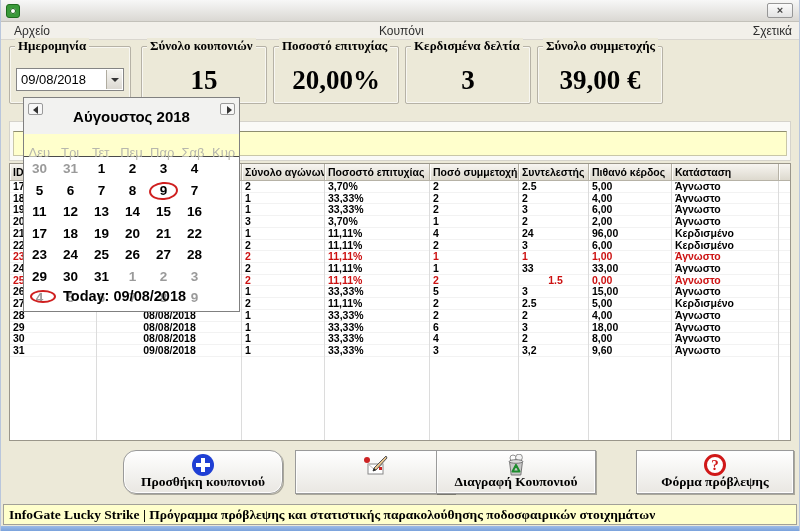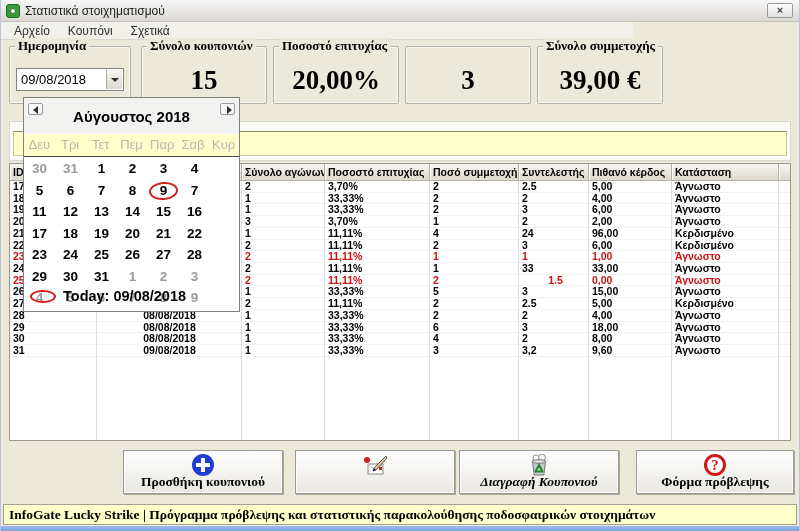--- a/index.html
+++ b/index.html
@@ -15,22 +15,22 @@
     display:flex; align-items:center; }
   .app-icon { width:14px; height:14px; margin:0 5px 0 5px; background:#3a9a3a;
     border:1px solid #1e6c1e; border-radius:3px; position:relative; }
   .app-icon::before { content:""; position:absolute; left:3px; top:3px; width:6px; height:6px;
     background:#fff; border-radius:50%; box-shadow:0 0 0 1px #1e6c1e inset; }
   .title-text { font-size:12px; color:#1c1c1c; }
   .close-btn { position:absolute; right:8px; top:3px; width:26px; height:15px;
     border:1px solid #979797; background:linear-gradient(#fbfbfb,#e3e3e3); border-radius:2px;
     font-size:11px; line-height:13px; text-align:center; color:#444; font-weight:bold; }
   
-  .menubar { position:absolute; left:0; top:22px; width:632px; height:18px;
-    background:#f2f0ea; border-bottom:1px solid #d9d6cf; display:flex; align-items:center; padding-left:4px; }
+  .menubar { position:absolute; left:0; top:22px; width:800px; height:18px;
+    background:#f2f0ea; border-bottom:1px solid #d9d6cf; display:flex; align-items:center; padding-left:4px;justify-content:space-between; }
   .menu-item { font-size:12px; color:#2e2e2e; padding:1px 9px; }
   
   .groupbox { position:absolute; top:46px; height:58px; border:1px solid #b6b2a6;
     border-radius:2px; box-shadow:inset 0 0 0 1px #f8f7f2; }
   .legend { position:absolute; top:-9px; left:5px; background:#ECE9D8; padding:0 3px;
     font-family:"Liberation Serif", serif; font-weight:bold; font-size:13px; white-space:nowrap; color:#000; }
   .stat-value { position:absolute; left:2px; right:2px; top:12px; bottom:2px;
     display:flex; align-items:center; justify-content:center;
     font-family:"Liberation Serif", serif; font-weight:bold; font-size:27px; color:#000; white-space:nowrap; }
   
@@ -69,21 +69,21 @@
   .cal-title { font-size:15px; font-weight:bold; color:#000; }
   .cal-nav { position:absolute; top:5px; width:15px; height:12px; background:#f7f7f7;
     border:1px solid #9a9a9a; border-radius:2px; }
   .cal-prev { left:4px; } .cal-next { right:4px; }
   .cal-prev::after { content:""; position:absolute; left:4px; top:2px;
     border:4px solid transparent; border-right:5px solid #333; border-left:none; }
   .cal-next::after { content:""; position:absolute; left:6px; top:2px;
     border:4px solid transparent; border-left:5px solid #333; border-right:none; }
   .cal-daynames { position:absolute; left:0; top:36px; right:0; height:23px; background:#FFFFCC;
     display:flex; border-bottom:1px solid #4a4a4a; }
-  .cal-dn { width:31px; text-align:center; font-size:13px; color:#b7b7ad; line-height:22px; }
+  .cal-dn { width:31px; text-align:center; font-size:13px; color:#b7b7ad; line-height:22px;margin-top:8px; }
   .cal-grid { position:absolute; left:0; top:60px; right:0; display:flex; flex-wrap:wrap; }
   .cal-cell { position:relative; width:31px; height:21.5px; text-align:center;
     font-size:13.5px; font-weight:bold; line-height:21.5px; color:#000; }
   .cal-cell.muted { color:#9a9a9a; }
   .cal-cell.circled::after { content:""; position:absolute; left:1px; top:2px;
     width:25px; height:14px; border:2px solid #cf1f1f; border-radius:50%; transform:rotate(-5deg); }
   .cal-today { position:absolute; left:6px; bottom:4px; right:2px; height:22px;
     display:flex; align-items:center; }
   .today-ellipse { width:26px; height:13px; border:2px solid #cf1f1f; border-radius:50%;
     margin-right:7px; flex:0 0 auto; }
@@ -109,21 +109,20 @@
   .bottom-strip { position:absolute; left:0; top:526px; width:800px; height:5px;
     background:linear-gradient(#9dbbe6,#7aa2dc); }
 </style>
 </head>
 <body>
 
 <div id="window">
 
   <div class="titlebar">
     <div class="app-icon"></div>
-    <div class="title-text">Στατιστικά στοιχηματισμού</div>
     <div class="close-btn">×</div>
   </div>
 
   <div class="menubar">
     <span class="menu-item">Αρχείο</span>
     <span class="menu-item">Κουπόνι</span>
     <span class="menu-item">Σχετικά</span>
   </div>
 
   <div class="groupbox" style="left:8px; width:122px;">
@@ -135,20 +134,21 @@
   </div>
   <div class="groupbox" style="left:140px; width:126px;">
     <div class="legend">Σύνολο κουπονιών</div>
     <div class="stat-value">15</div>
   </div>
   <div class="groupbox" style="left:272px; width:126px;">
     <div class="legend">Ποσοστό επιτυχίας</div>
     <div class="stat-value">20,00%</div>
   </div>
   <div class="groupbox" style="left:404px; width:126px;">
+    <div class="legend">Κερδισμένα δελτία</div>
     <div class="stat-value">3</div>
   </div>
   <div class="groupbox" style="left:536px; width:126px;">
     <div class="legend">Σύνολο συμμετοχής</div>
     <div class="stat-value">39,00 €</div>
   </div>
 
   <div class="banner-outer">
     <div class="banner-yellow"></div>
   </div>
@@ -385,39 +385,39 @@
         <span class="cal-cell muted">7</span>
         <span class="cal-cell muted">8</span>
         <span class="cal-cell muted">9</span>
       </div>
     <div class="cal-today">
       <span class="today-ellipse"></span>
       <span class="today-text">Today: 09/08/2018</span>
     </div>
   </div>
 
-  <div class="btn" style="left:122px; width:160px;">
+  <div class="btn" style="left:122px; width:160px;border-radius:13px;">
     <div class="btn-icon">
         <span class="plus-circle"></span>
       </div>
     <div class="btn-label">Προσθήκη κουπονιού</div>
   </div>
   <div class="btn" style="left:294px; width:160px;">
     <div class="btn-icon">
       <svg width="26" height="21" viewBox="0 0 26 21">
         <rect x="6" y="9" width="15" height="10" fill="#fff" stroke="#888" stroke-width="1"></rect>
         <path d="M6 9 L13 15 L21 9" fill="none" stroke="#bbb" stroke-width="1"></path>
         <circle cx="5" cy="5" r="3" fill="#cc2222"></circle>
         <rect x="17" y="12" width="3" height="3" fill="#cc2222"></rect>
         <path d="M24 1 L12 13 L11 16 L14 15 L25 3 Z" fill="#e8c48e" stroke="#555" stroke-width="1"></path>
         <path d="M12 13 L11 16 L14 15 Z" fill="#222"></path>
       </svg>
     </div>
   </div>
-  <div class="btn" style="left:458px; width:160px;font-style:italic;">
+  <div class="btn" style="left:435px; width:160px;">
     <div class="btn-icon">
       <svg width="24" height="22" viewBox="0 0 24 22">
         <circle cx="9" cy="4" r="3" fill="#fdfdfd" stroke="#909090"></circle>
         <circle cx="15" cy="3.5" r="3.4" fill="#f4f4f4" stroke="#909090"></circle>
         <path d="M5.5 7.5 L18.5 7.5 L16.8 21 L7.2 21 Z" fill="#c8c8c8" stroke="#777"></path>
         <ellipse cx="12" cy="7.5" rx="6.8" ry="1.8" fill="#dedede" stroke="#777"></ellipse>
         <path d="M12 11 L8.5 17.5 L15.5 17.5 Z" fill="none" stroke="#1e8c2e" stroke-width="2" stroke-linejoin="round"></path>
         <path d="M12 10 L10.6 12.4 L13.4 12.4 Z" fill="#1e8c2e"></path>
       </svg>
     </div>

